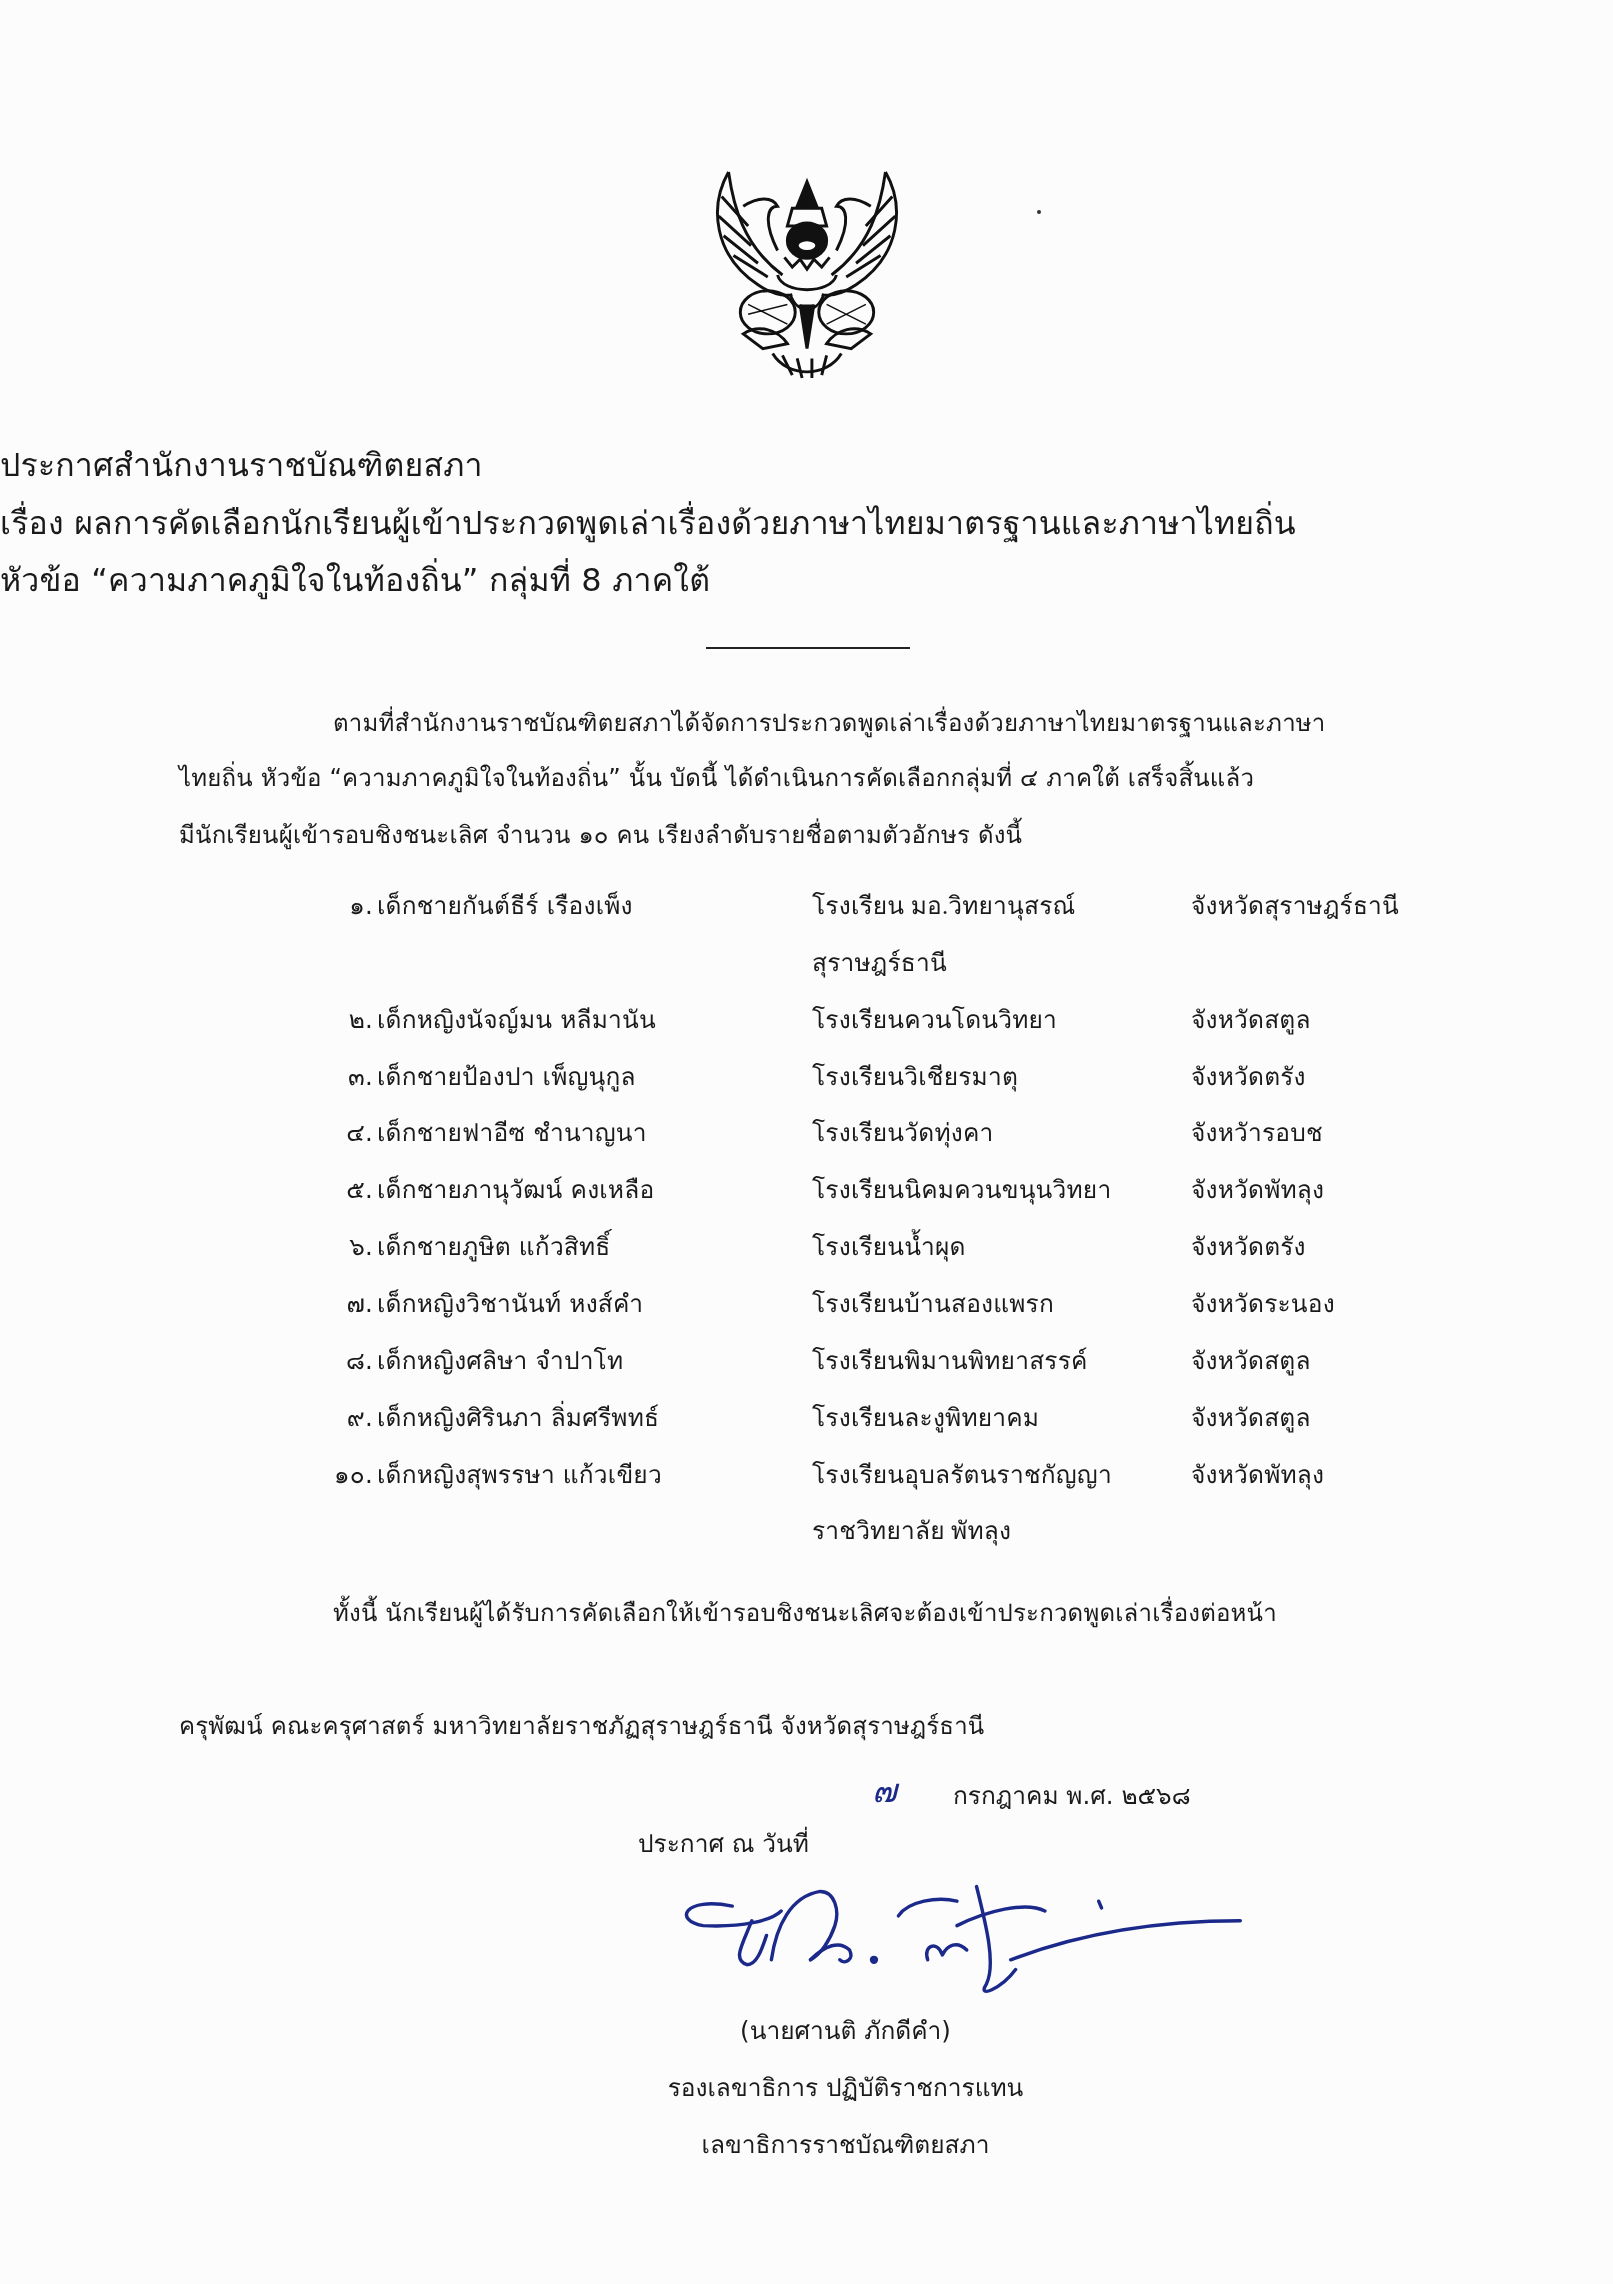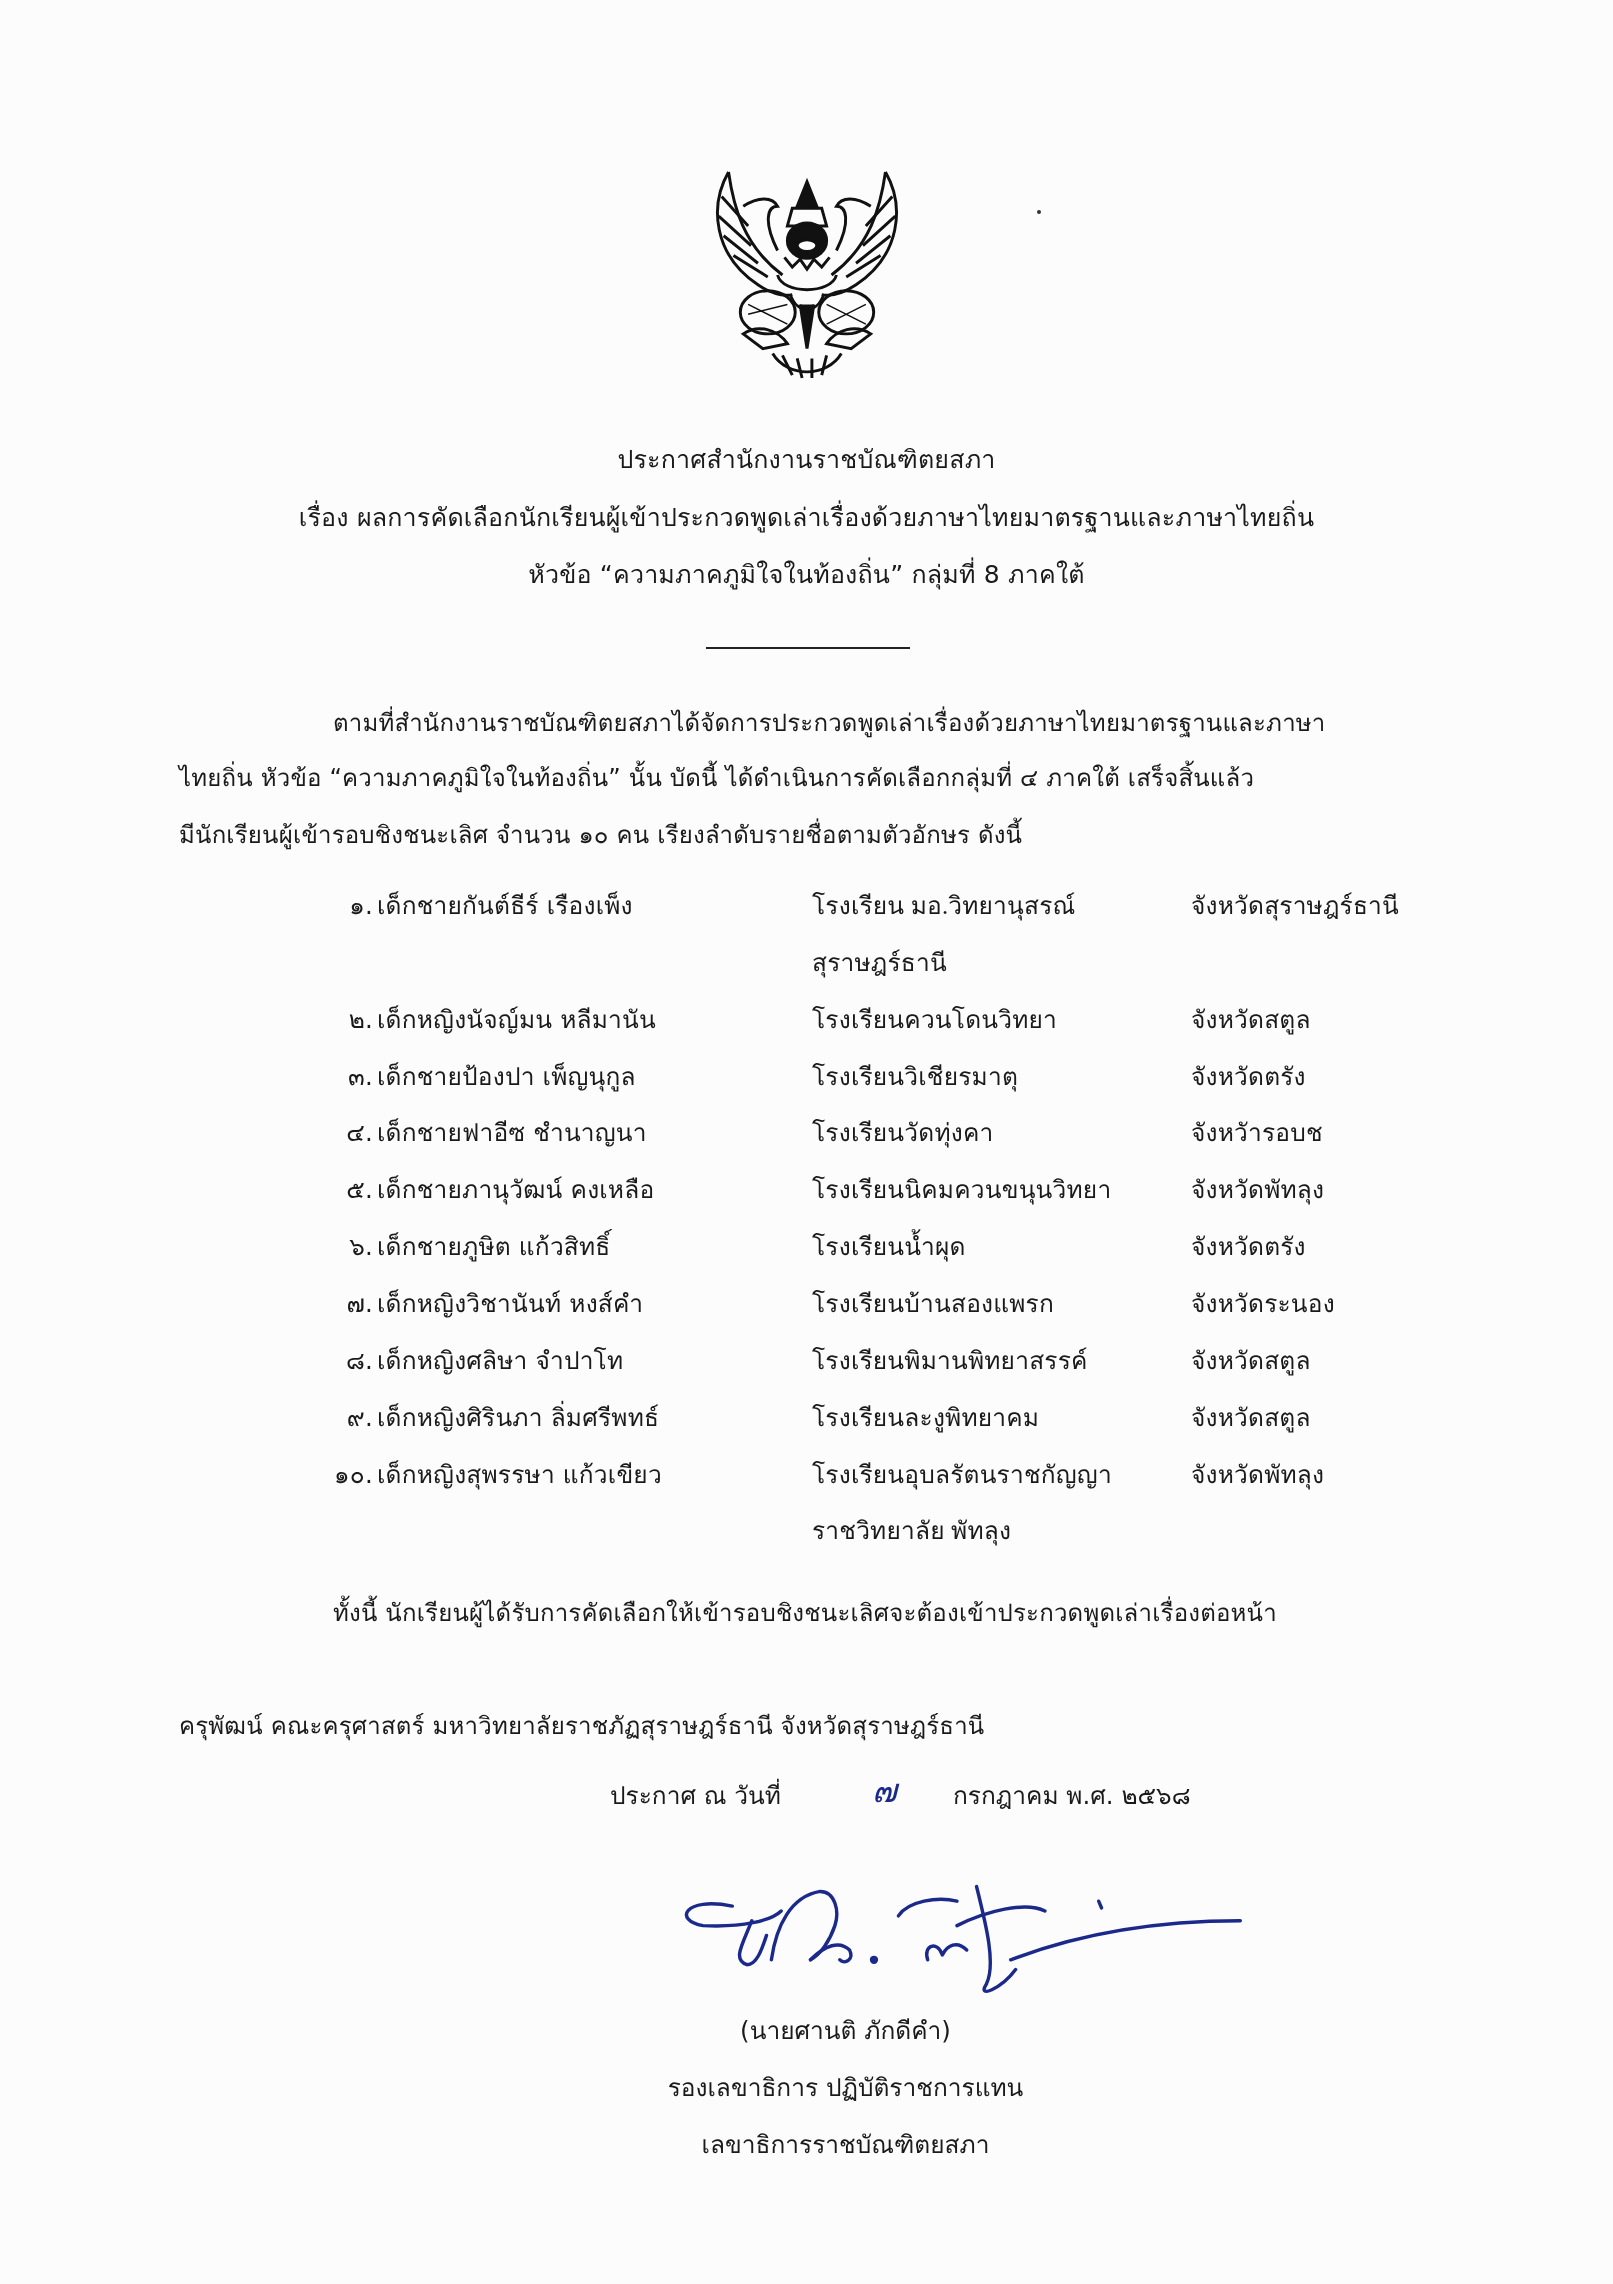--- a/index.html
+++ b/index.html
@@ -35,22 +35,22 @@
       top: 210px;
       width: 3.9px;
       height: 3.9px;
       background: #333;
       border-radius: 50%;
     }
     .center-line {
       position: absolute;
       left: 0;
       width: 1613px;
-      text-align: center;
-      font-size: 25px;
+      text-align: left;
+      font-size: 32px;
       letter-spacing: 0.2px;
       white-space: nowrap;
     }
     .title1 { top: 439px; }
     .title2 { top: 497px; }
     .title3 { top: 554px; }
     .rule {
       position: absolute;
       left: 706px;
       top: 647px;
@@ -87,21 +87,21 @@
     .p2a { left: 333px; top: 1593px; }
     .p2b { left: 179px; top: 1650px; }
     .p2c { left: 179px; top: 1706px; }
 
     .dateline {
       position: absolute;
       top: 1776px;
       font-size: 24.5px;
       white-space: nowrap;
     }
-    .date-label { left: 610px; }
+    .date-label { left: 638px; margin-top: 48px; }
     .date-day {
       left: 872px;
       top: 1764px;
       font-size: 33px;
       color: #1b2a8a;
       font-style: italic;
     }
     .date-month { left: 941px; margin-left: 12px; }
 
     .signature {

